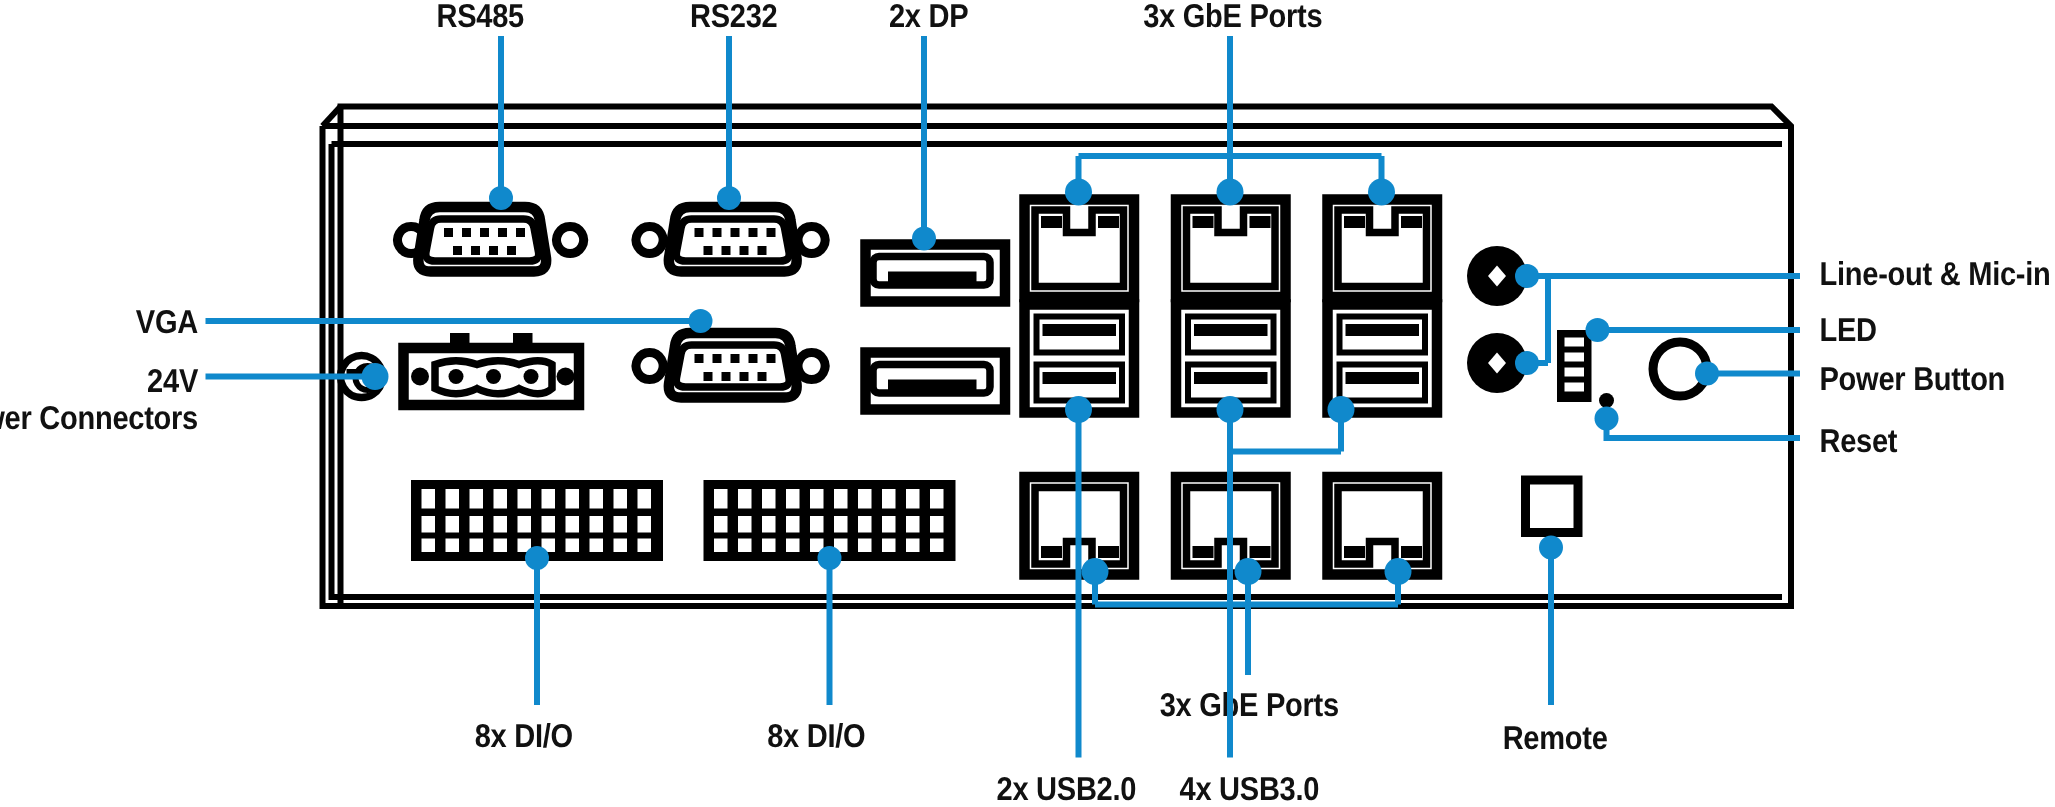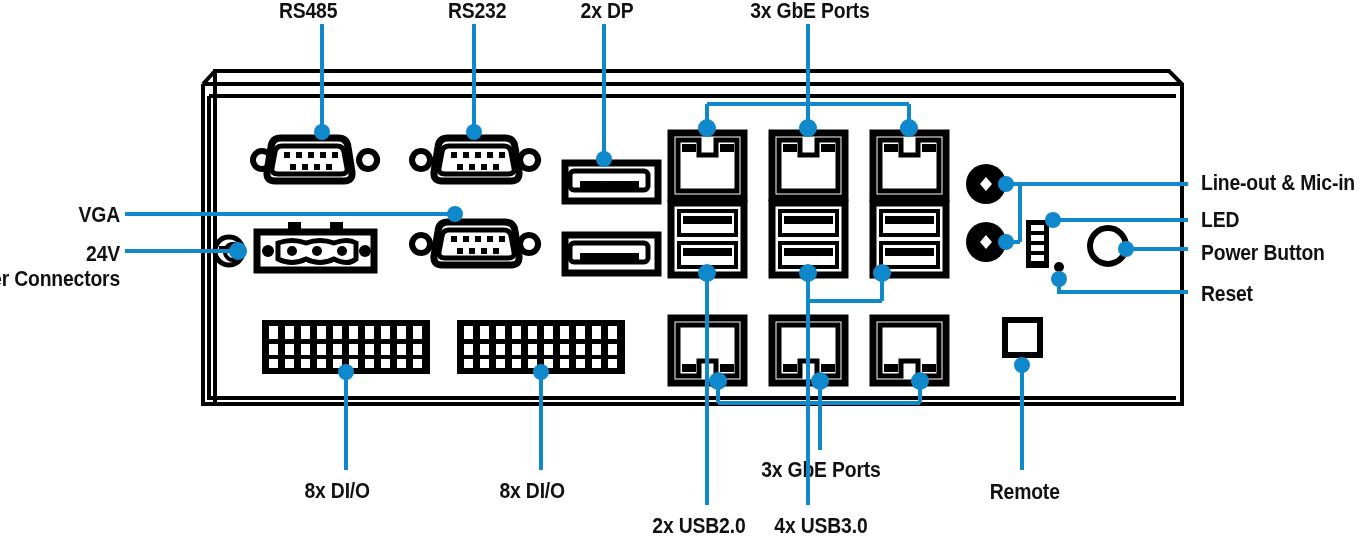--- a/index.html
+++ b/index.html
@@ -1,19 +1,19 @@
 <!DOCTYPE html>
 <html><head>
 <meta charset="utf-8">
 <style>
   html,body{margin:0;padding:0;background:#fff;}
   body{width:1370px;height:538px;position:relative;overflow:hidden;
        font-family:"Liberation Sans","DejaVu Sans",sans-serif;}
 
-  #stage{position:absolute;left:0;top:0;width:1160px;height:538px;}
+  #stage{position:absolute;left:12px;top:0;width:1160px;height:538px;}
 
   .lbl{position:absolute;color:#111;font-weight:700;font-size:22px;
        line-height:25px;letter-spacing:-0.2px;white-space:pre;
        transform:scaleX(.88);}
   .lbl.r{transform-origin:100% 50%;}
   .lbl.l{transform-origin:0% 50%;}
   .lbl.c{transform-origin:50% 50%;}
 
   svg{position:absolute;left:0;top:0;width:1370px;height:538px;overflow:visible;}
   .ln{stroke:#1089cc;stroke-width:4;fill:none;}

